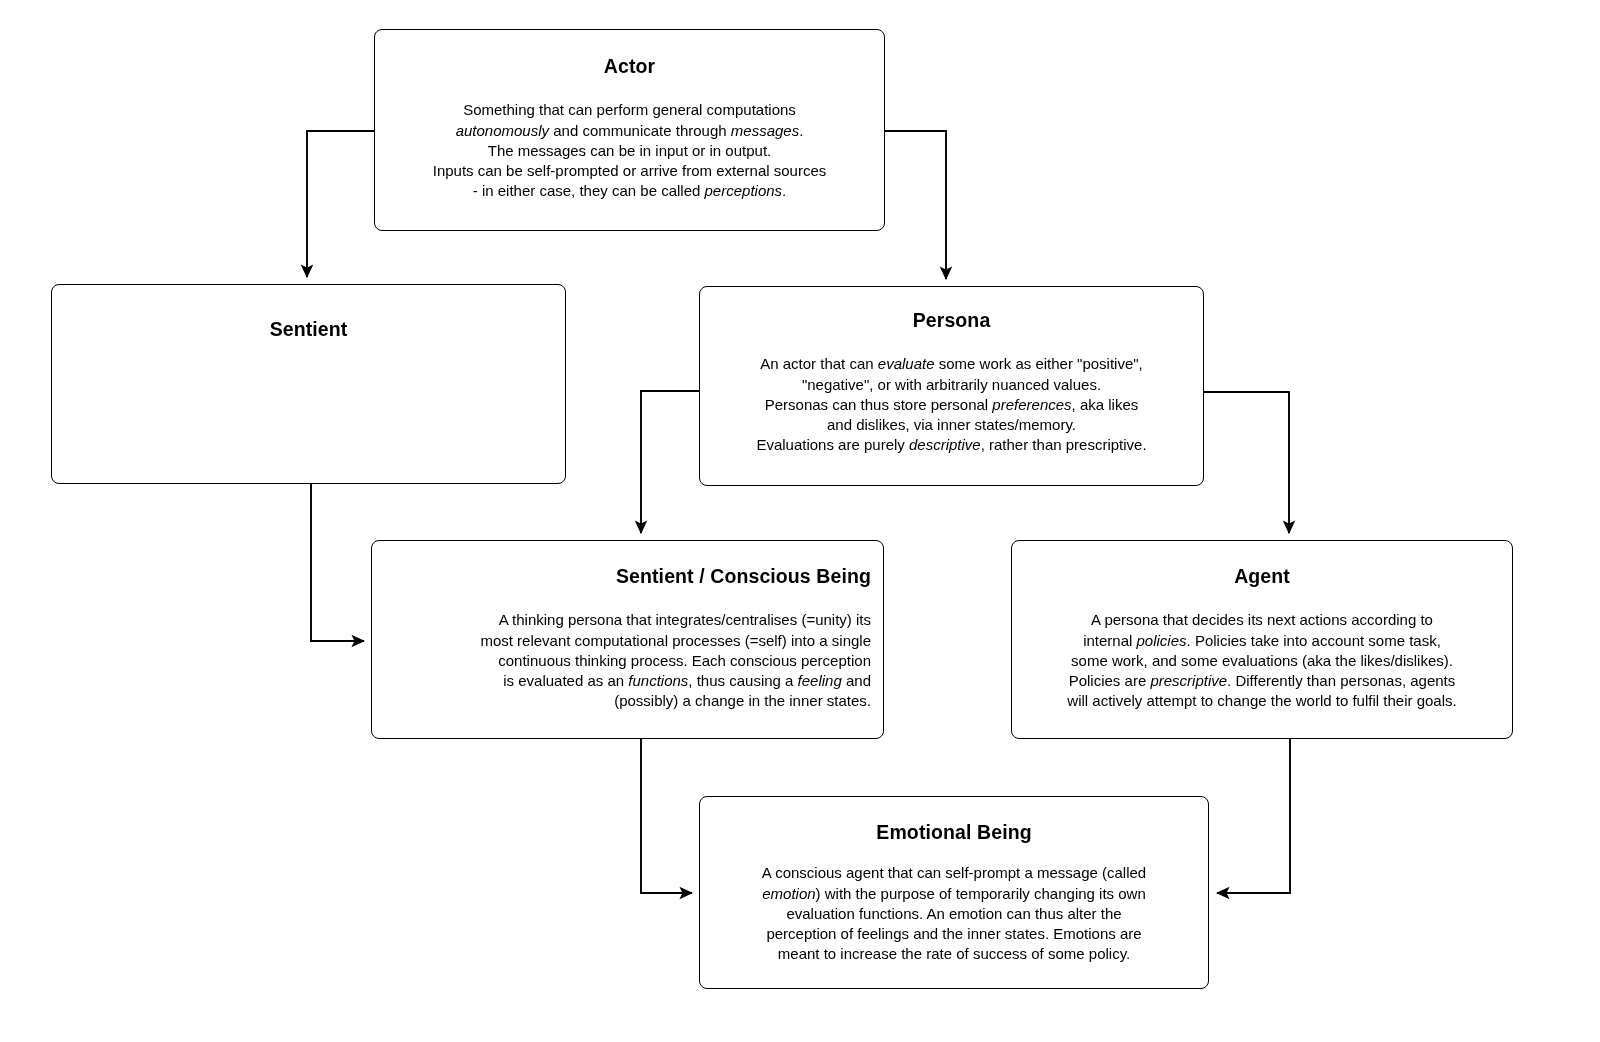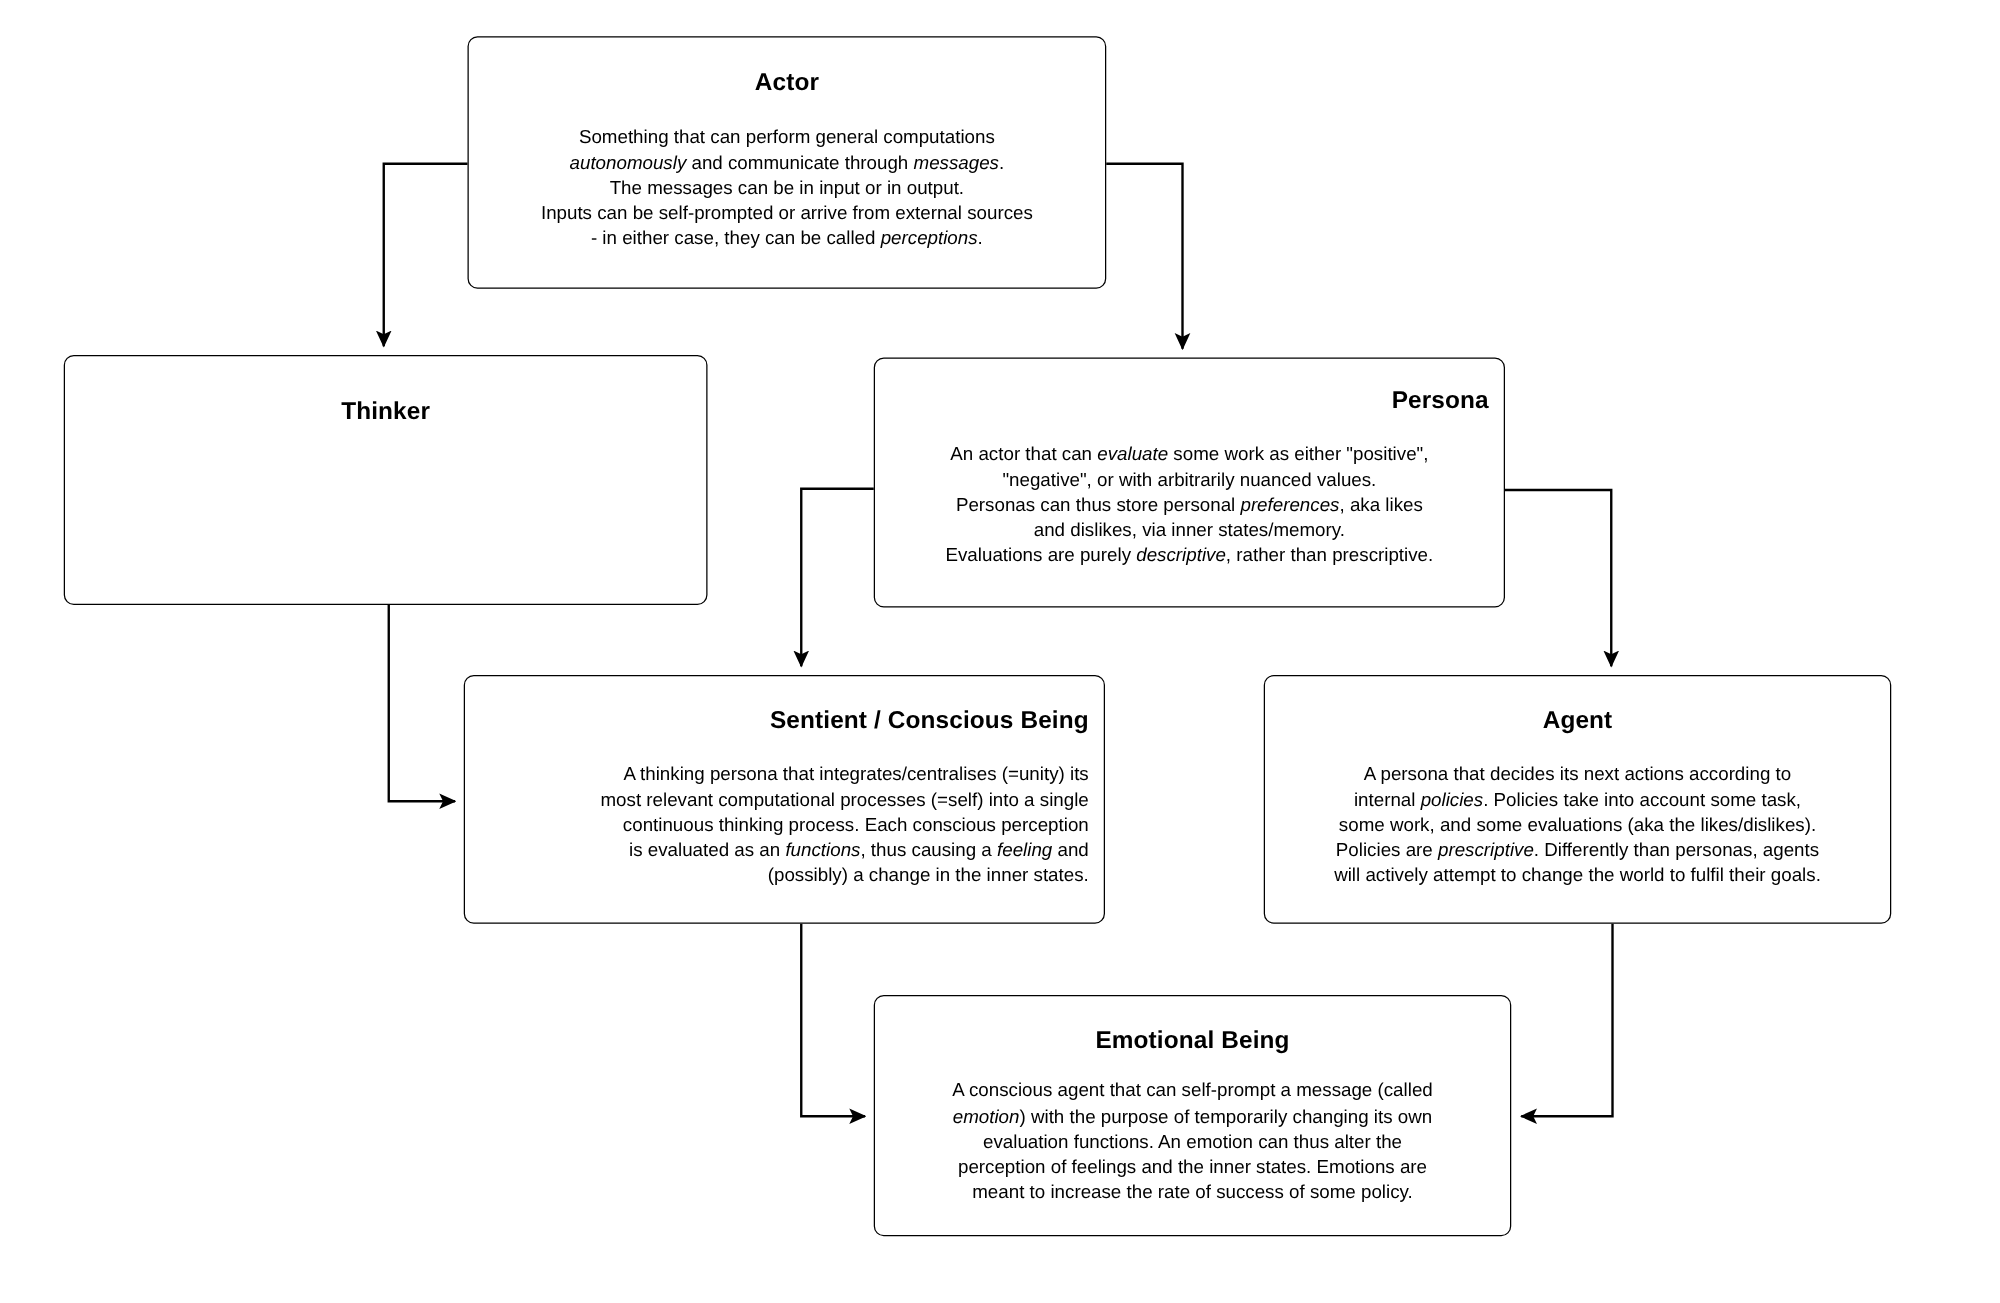--- a/index.html
+++ b/index.html
@@ -56,21 +56,21 @@
   
   #node-actor    { left: 374px;  top: 29px;  width: 511px;  height: 202px; }
   #node-actor    .node-title { padding-top: 14px; }
   #node-actor    .node-body  { padding-top: 22px; }
 
   #node-thinker  { left: 51px;   top: 284px; width: 515px;  height: 200px; }
   #node-thinker  .node-title { padding-top: 22px; }
   #node-thinker  .node-body  { padding-top: 26px; }
 
   #node-persona  { left: 699px;  top: 286px; width: 505px;  height: 200px; }
-  #node-persona  .node-title { padding-top: 11px; text-align: right; }
+  #node-persona  .node-title { padding-top: 11px; }
   #node-persona  .node-body  { padding-top: 22px; }
 
   #node-sentient { left: 371px;  top: 540px; width: 513px;  height: 199px; text-align: right; }
   #node-sentient .node-title { padding-top: 13px; }
   #node-sentient .node-body  { padding-top: 22px; }
 
   #node-agent    { left: 1011px; top: 540px; width: 502px;  height: 199px; }
   #node-agent    .node-title { padding-top: 13px; }
   #node-agent    .node-body  { padding-top: 22px; }
 
@@ -108,21 +108,21 @@
   <div class="node" id="node-actor">
     <div class="node-title">Actor</div>
     <div class="node-body">Something that can perform general computations
 <i>autonomously</i> and communicate through <i>messages</i>.
 The messages can be in input or in output.
 Inputs can be self-prompted or arrive from external sources
 - in either case, they can be called <i>perceptions</i>.</div>
   </div>
 
   <div class="node" id="node-thinker">
-    <div class="node-title">Thinker</div>
+    <div class="node-title">Sentient</div>
   </div>
 
   <div class="node" id="node-persona">
     <div class="node-title">Persona</div>
     <div class="node-body">An actor that can <i>evaluate</i> some work as either "positive",
 "negative", or with arbitrarily nuanced values.
 Personas can thus store personal <i>preferences</i>, aka likes
 and dislikes, via inner states/memory.
 Evaluations are purely <i>descriptive</i>, rather than prescriptive.</div>
   </div>

